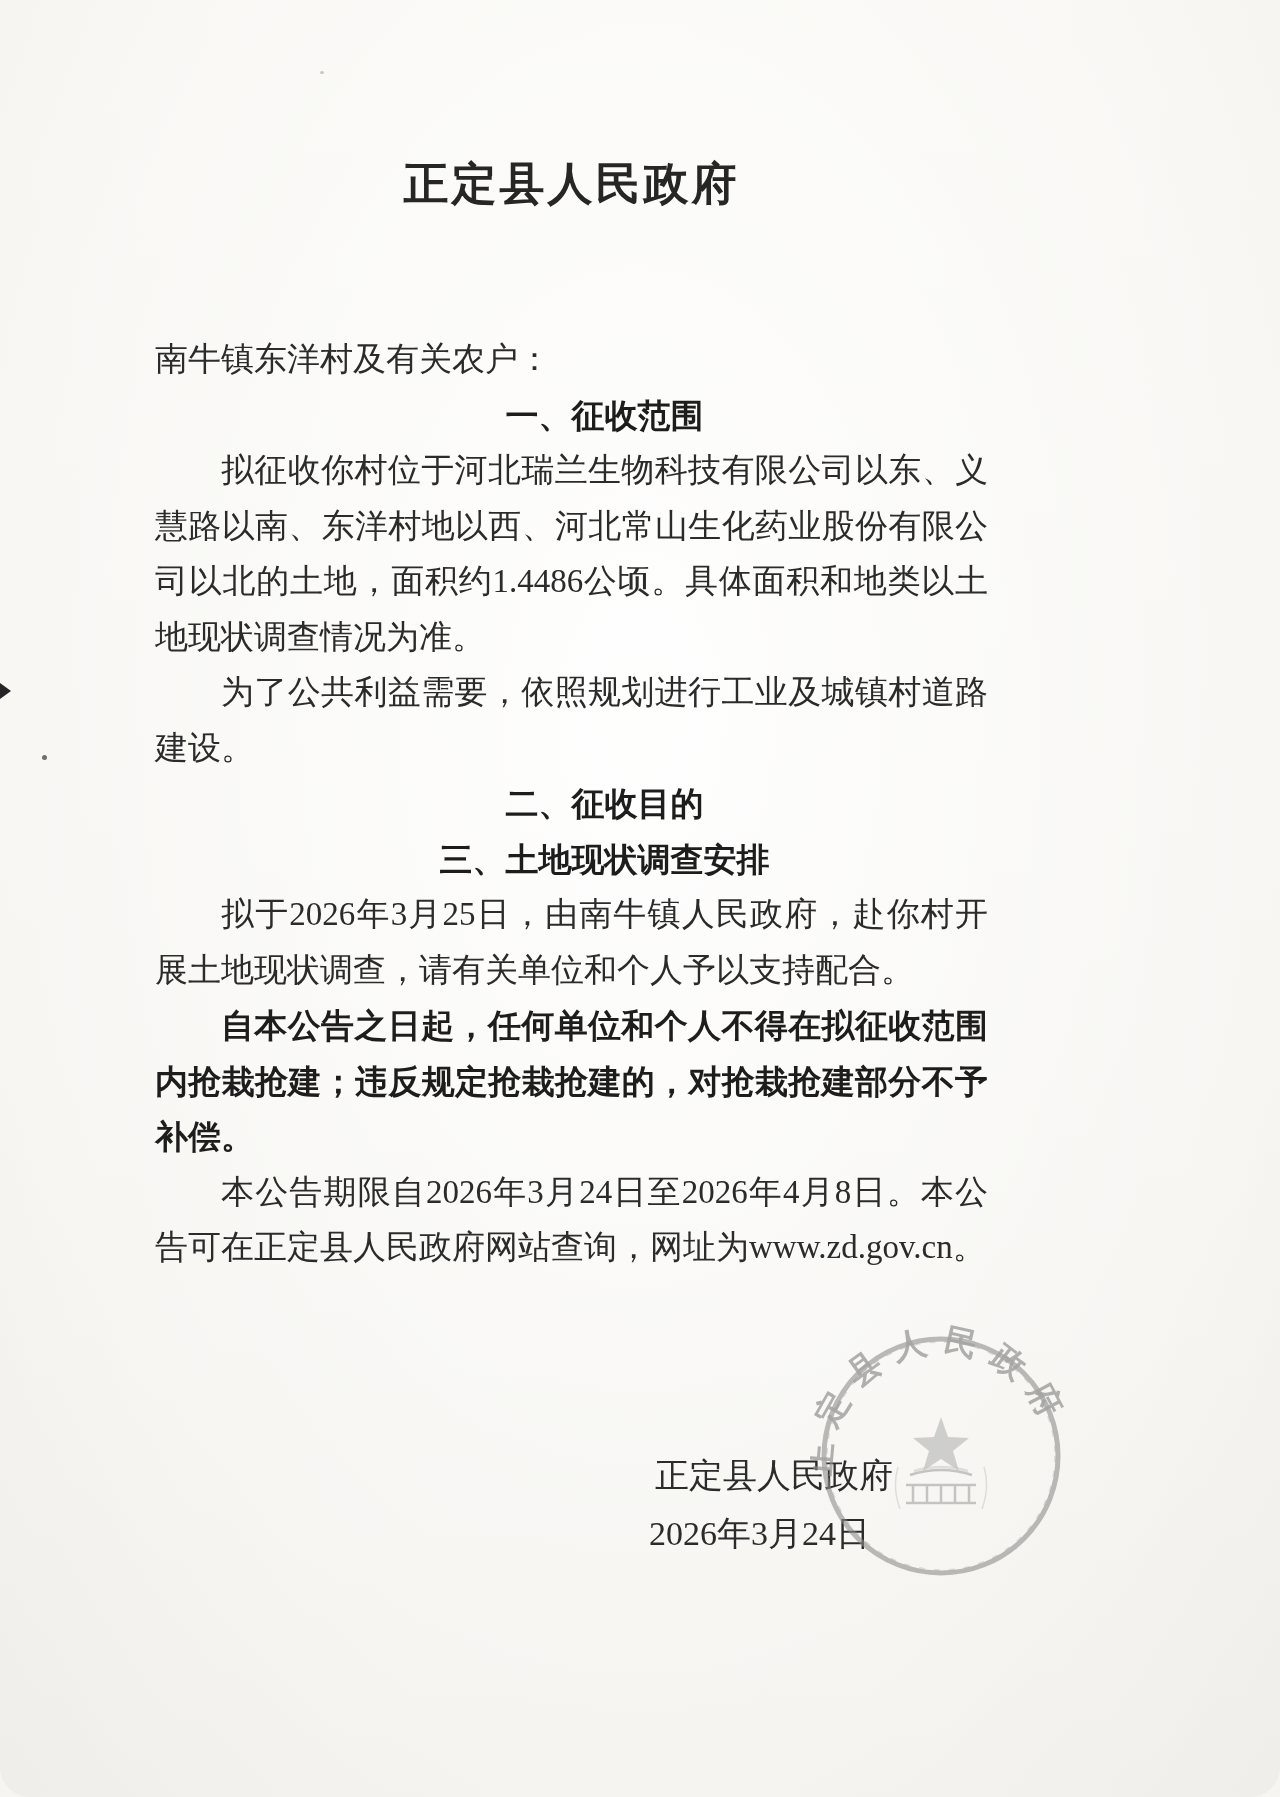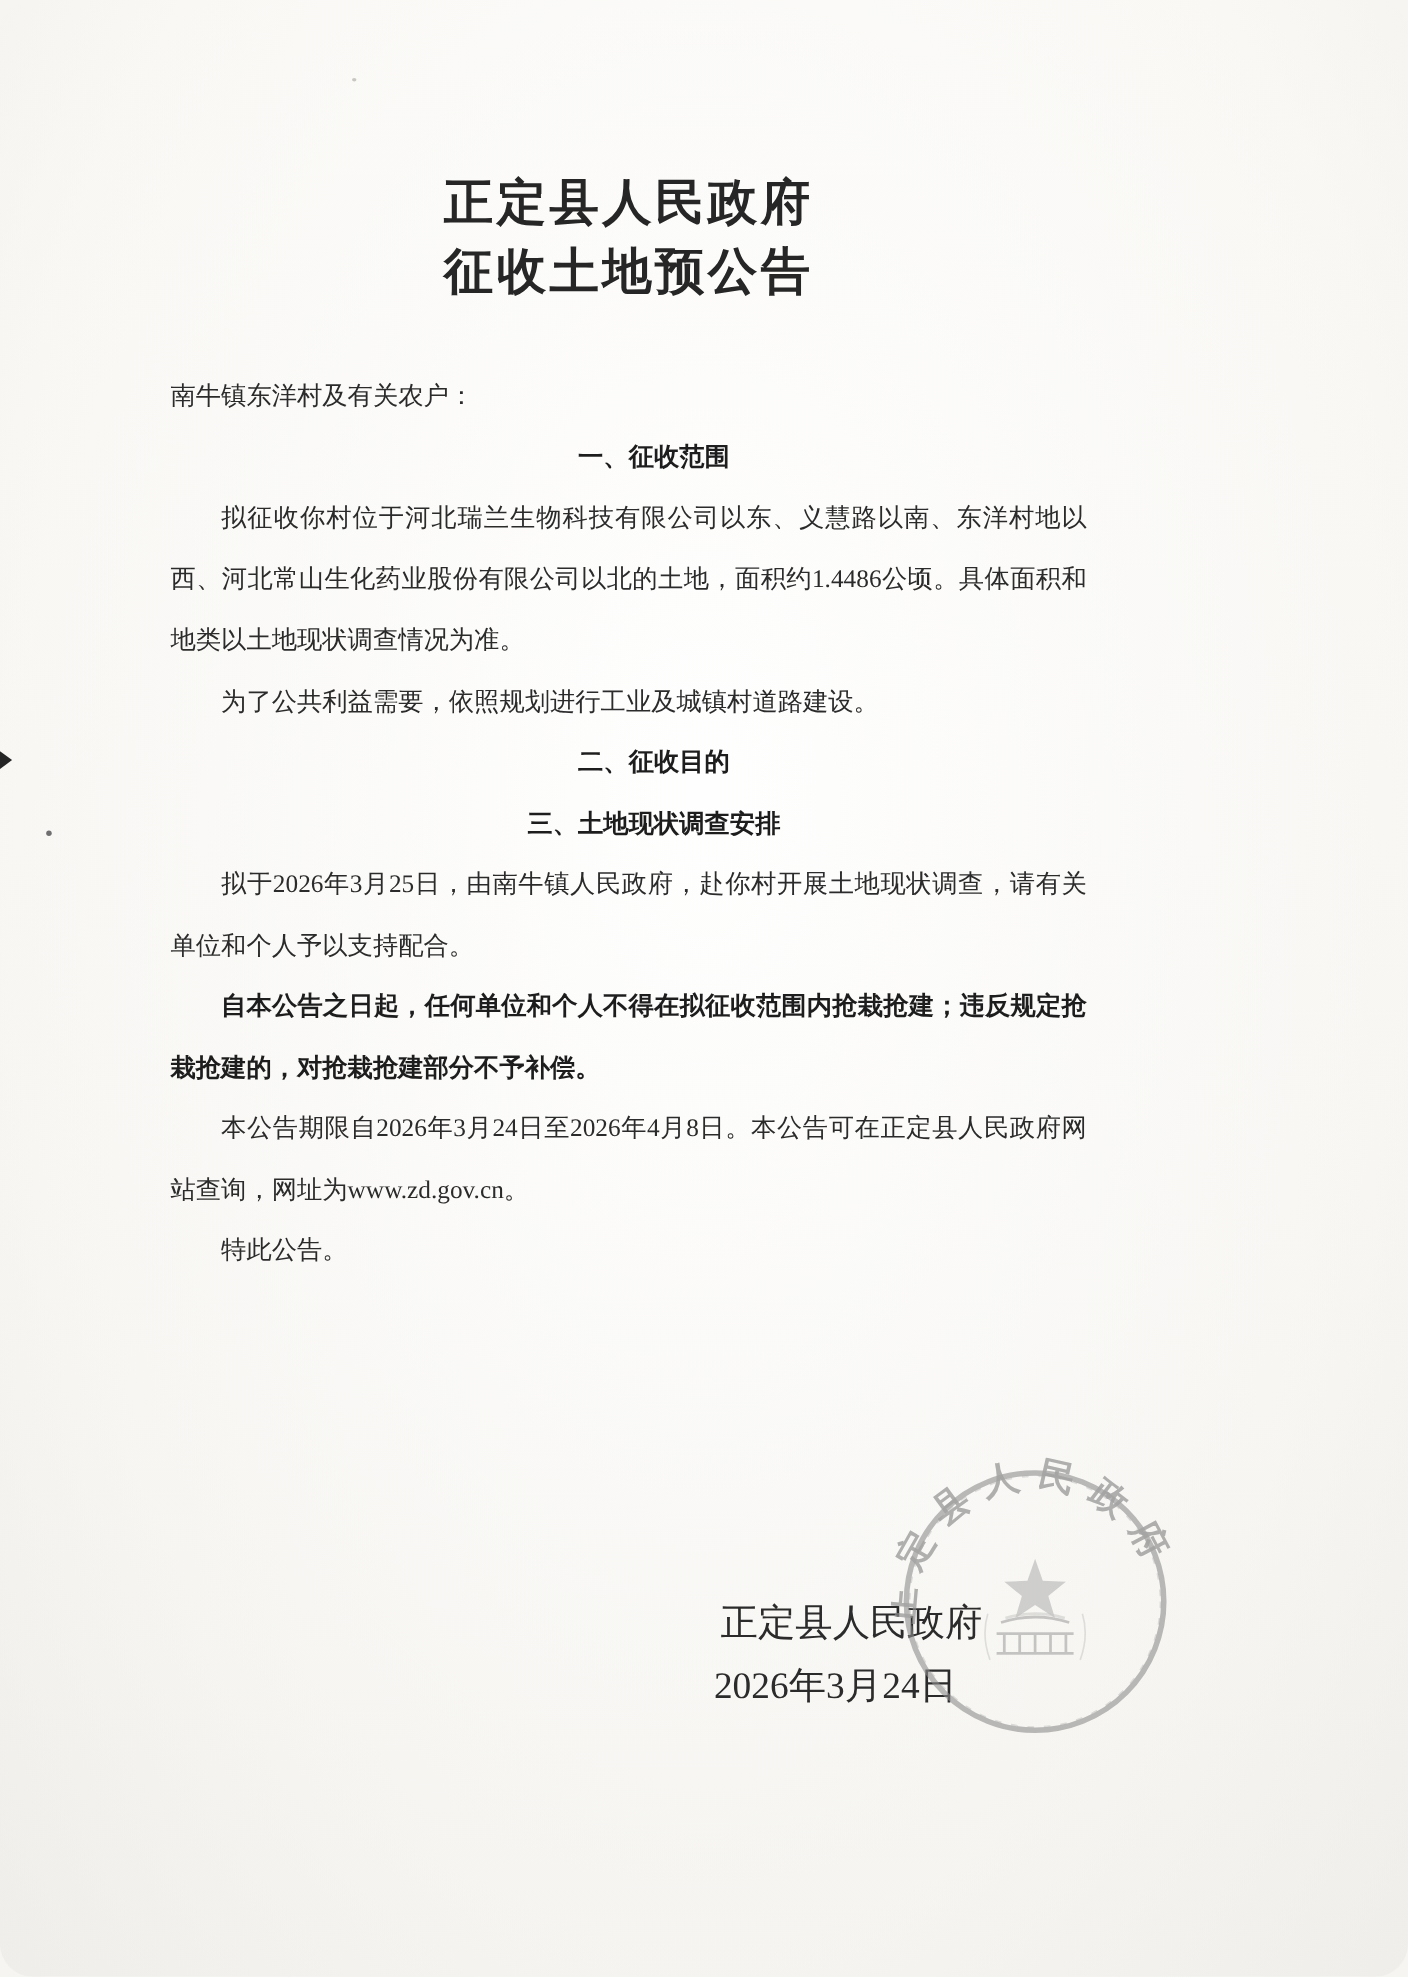--- a/index.html
+++ b/index.html
@@ -29,21 +29,21 @@
     font-family: "Liberation Sans", sans-serif;
     font-weight: 700;
     font-size: 45px;
     line-height: 63px;
     letter-spacing: 3px;
     color: #262626;
   }
   .body-text {
     position: absolute;
     top: 332px; left: 0; width: 833px;
-    font-size: 23px;
+    font-size: 33px;
     line-height: 55.5px;
     color: #2b2b2b;
     text-align: justify;
     text-justify: inter-ideograph;
   }
   .para { margin: 0; text-indent: 2em; }
   .para.salutation { text-indent: 0; }
   .para.heading {
     font-family: "Liberation Sans", sans-serif;
     font-weight: 700;
@@ -96,34 +96,32 @@
   }
 </style>
 </head>
 <body>
 
 <div class="paper">
   <div class="content">
 
     <div class="doc-title">
       <div>正定县人民政府</div>
-      <div>征收土地预公告</div>
     </div>
 
     <div class="body-text" id="paragraphs">
         <p class="para salutation">南牛镇东洋村及有关农户：</p>
         <p class="para heading">一、征收范围</p>
         <p class="para normal">拟征收你村位于河北瑞兰生物科技有限公司以东、义慧路以南、东洋村地以西、河北常山生化药业股份有限公司以北的土地，面积约1.4486公顷。具体面积和地类以土地现状调查情况为准。</p>
         <p class="para normal">为了公共利益需要，依照规划进行工业及城镇村道路建设。</p>
         <p class="para heading">二、征收目的</p>
         <p class="para heading">三、土地现状调查安排</p>
         <p class="para normal">拟于2026年3月25日，由南牛镇人民政府，赴你村开展土地现状调查，请有关单位和个人予以支持配合。</p>
         <p class="para bold">自本公告之日起，任何单位和个人不得在拟征收范围内抢栽抢建；违反规定抢栽抢建的，对抢栽抢建部分不予补偿。</p>
         <p class="para normal">本公告期限自2026年3月24日至2026年4月8日。本公告可在正定县人民政府网站查询，网址为www.zd.gov.cn。</p>
-        <p class="para normal">特此公告。</p>
       </div>
 
     <div class="signature">
       <div class="sig-issuer">正定县人民政府</div>
       <div class="sig-date">2026年3月24日</div>
     </div>
 
     <svg class="seal" viewBox="0 0 262 262">
       <defs>
         <path id="seal-arc" d="M 28 176 A 110 110 0 1 1 234 176" fill="none"></path>

